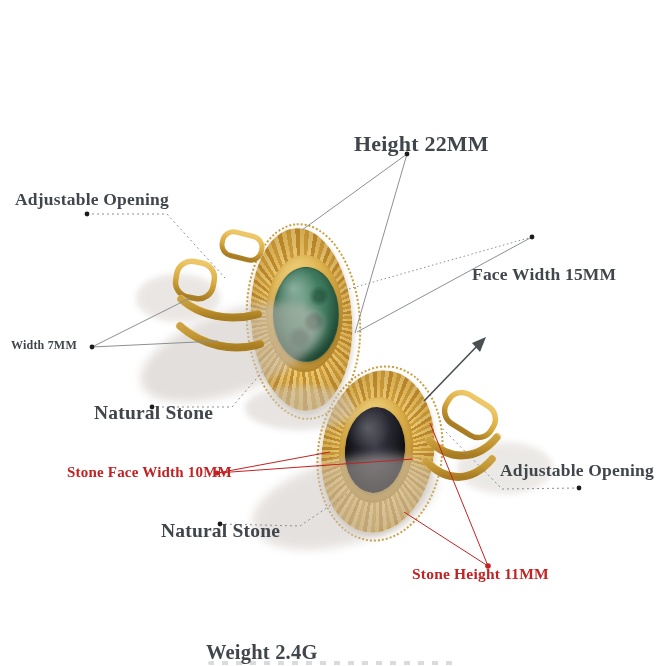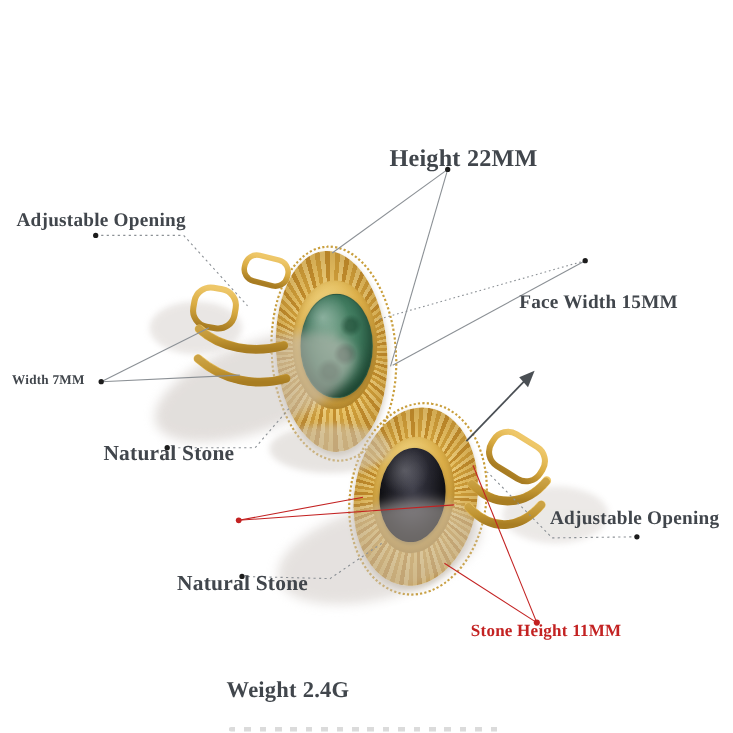--- a/index.html
+++ b/index.html
@@ -163,24 +163,25 @@
 
   <div class="label" style="left:354px;top:132px;font-size:22px;">Height 22MM</div>
 
   <div class="label" style="left:472px;top:218px;font-size:17.5px;margin-top:47px;">Face Width 15MM</div>
 
   <div class="label" style="left:11px;top:339px;font-size:12px;">Width 7MM</div>
 
 
   <div class="label" style="left:94px;top:403px;font-size:19.5px;">Natural Stone</div>
 
+  <div class="label red" style="left:67px;top:465px;font-size:15px;">Stone Face Width 10MM</div>
 
   <div class="label" style="left:500px;top:461px;font-size:17.5px;">Adjustable Opening</div>
 
   <div class="label" style="left:161px;top:521px;font-size:19.5px;">Natural Stone</div>
 
-  <div class="label red" style="left:428px;top:566px;font-size:15.5px;">Stone Height 11MM</div>
+  <div class="label red" style="left:412px;top:566px;font-size:15.5px;">Stone Height 11MM</div>
 
-  <div class="label" style="left:206px;top:618px;font-size:20.5px;">Weight 2.4G</div>
+  <div class="label" style="left:206px;top:642px;font-size:20.5px;">Weight 2.4G</div>
 
   <div id="crop-remnant"></div>
 
 </div>
 
 </body></html>

